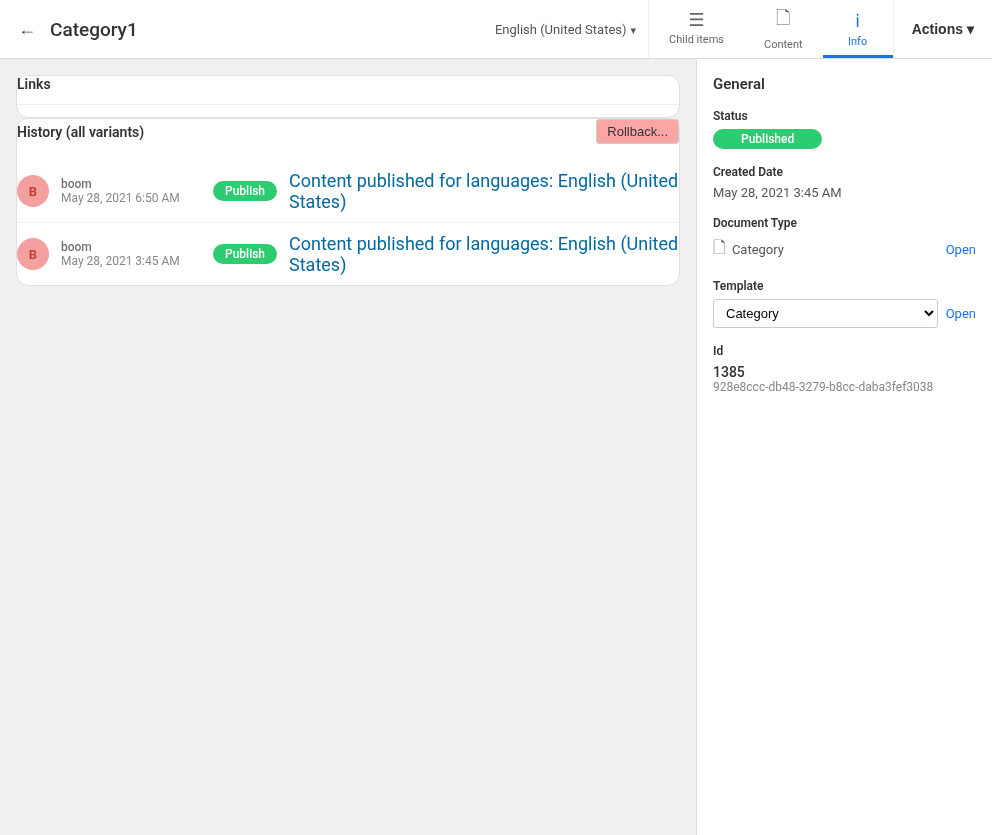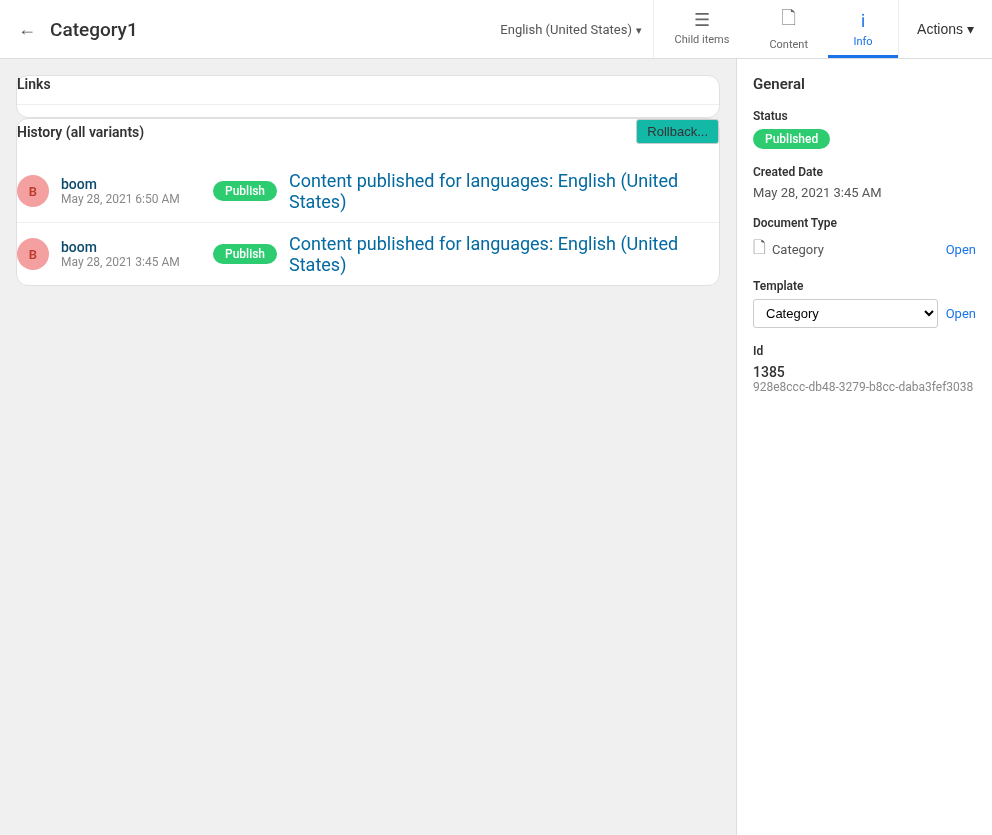--- a/index.html
+++ b/index.html
@@ -70,21 +70,21 @@
       display: flex;
       align-items: center;
       gap: 4px;
       padding: 0 18px;
       border: none;
       background: none;
       cursor: pointer;
       font-size: 14px;
       color: #333;
       border-left: 1px solid #eee;
-      font-weight: 400;
+      font-weight: 700;
     }
 
     
     .main-content {
       display: flex;
       height: calc(835px - 59px);
     }
 
     
     .left-panel {
@@ -120,21 +120,21 @@
       justify-content: space-between;
       margin-bottom: 16px;
       gap: 32px;
     }
     .history-title {
       font-size: 14px;
       font-weight: 600;
       color: #333;
     }
     .rollback-btn {
-      background: #14b8a6;
+      background: #fca5a5;
       border: 1px solid #ccc;
       border-radius: 3px;
       padding: 4px 10px;
       font-size: 13px;
       cursor: pointer;
       color: #333;
     }
 
     .history-item {
       display: flex;
@@ -157,23 +157,23 @@
       font-size: 13px;
       color: #c0392b;
       flex-shrink: 0;
     }
 
     .history-meta {
       flex-shrink: 0;
       min-width: 140px;
     }
     .history-user {
-      font-size: 14px;
+      font-size: 12px;
       font-weight: 500;
-      color: #0c4a6e;
+      color: #737373;
     }
     .history-date {
       font-size: 12px;
       color: #888;
     }
 
     .publish-badge {
       background: #2ecc71;
       color: #fff;
       padding: 3px 12px;
@@ -183,21 +183,21 @@
       flex-shrink: 0;
     }
 
     .history-desc {
       font-size: 18px;
       color: #0369a1;
     }
 
     
     .right-panel {
-      width: 256px;
+      width: 296px;
       background: #fff;
       border-left: 1px solid #ddd;
       padding: 16px;
       overflow-y: auto;
     }
 
     .panel-title {
       font-size: 15px;
       font-weight: 600;
       color: #333;
@@ -217,21 +217,21 @@
 
     .info-value {
       font-size: 13px;
       color: #555;
     }
 
     .status-badge {
       display: inline-block;
       background: #2ecc71;
       color: #fff;
-      padding: 3px 12px;
+      padding: 3px 28px;
       border-radius: 12px;
       font-size: 12px;
       font-weight: 500;
     }
 
     .doc-type-row {
       display: flex;
       align-items: center;
       justify-content: space-between;
     }

